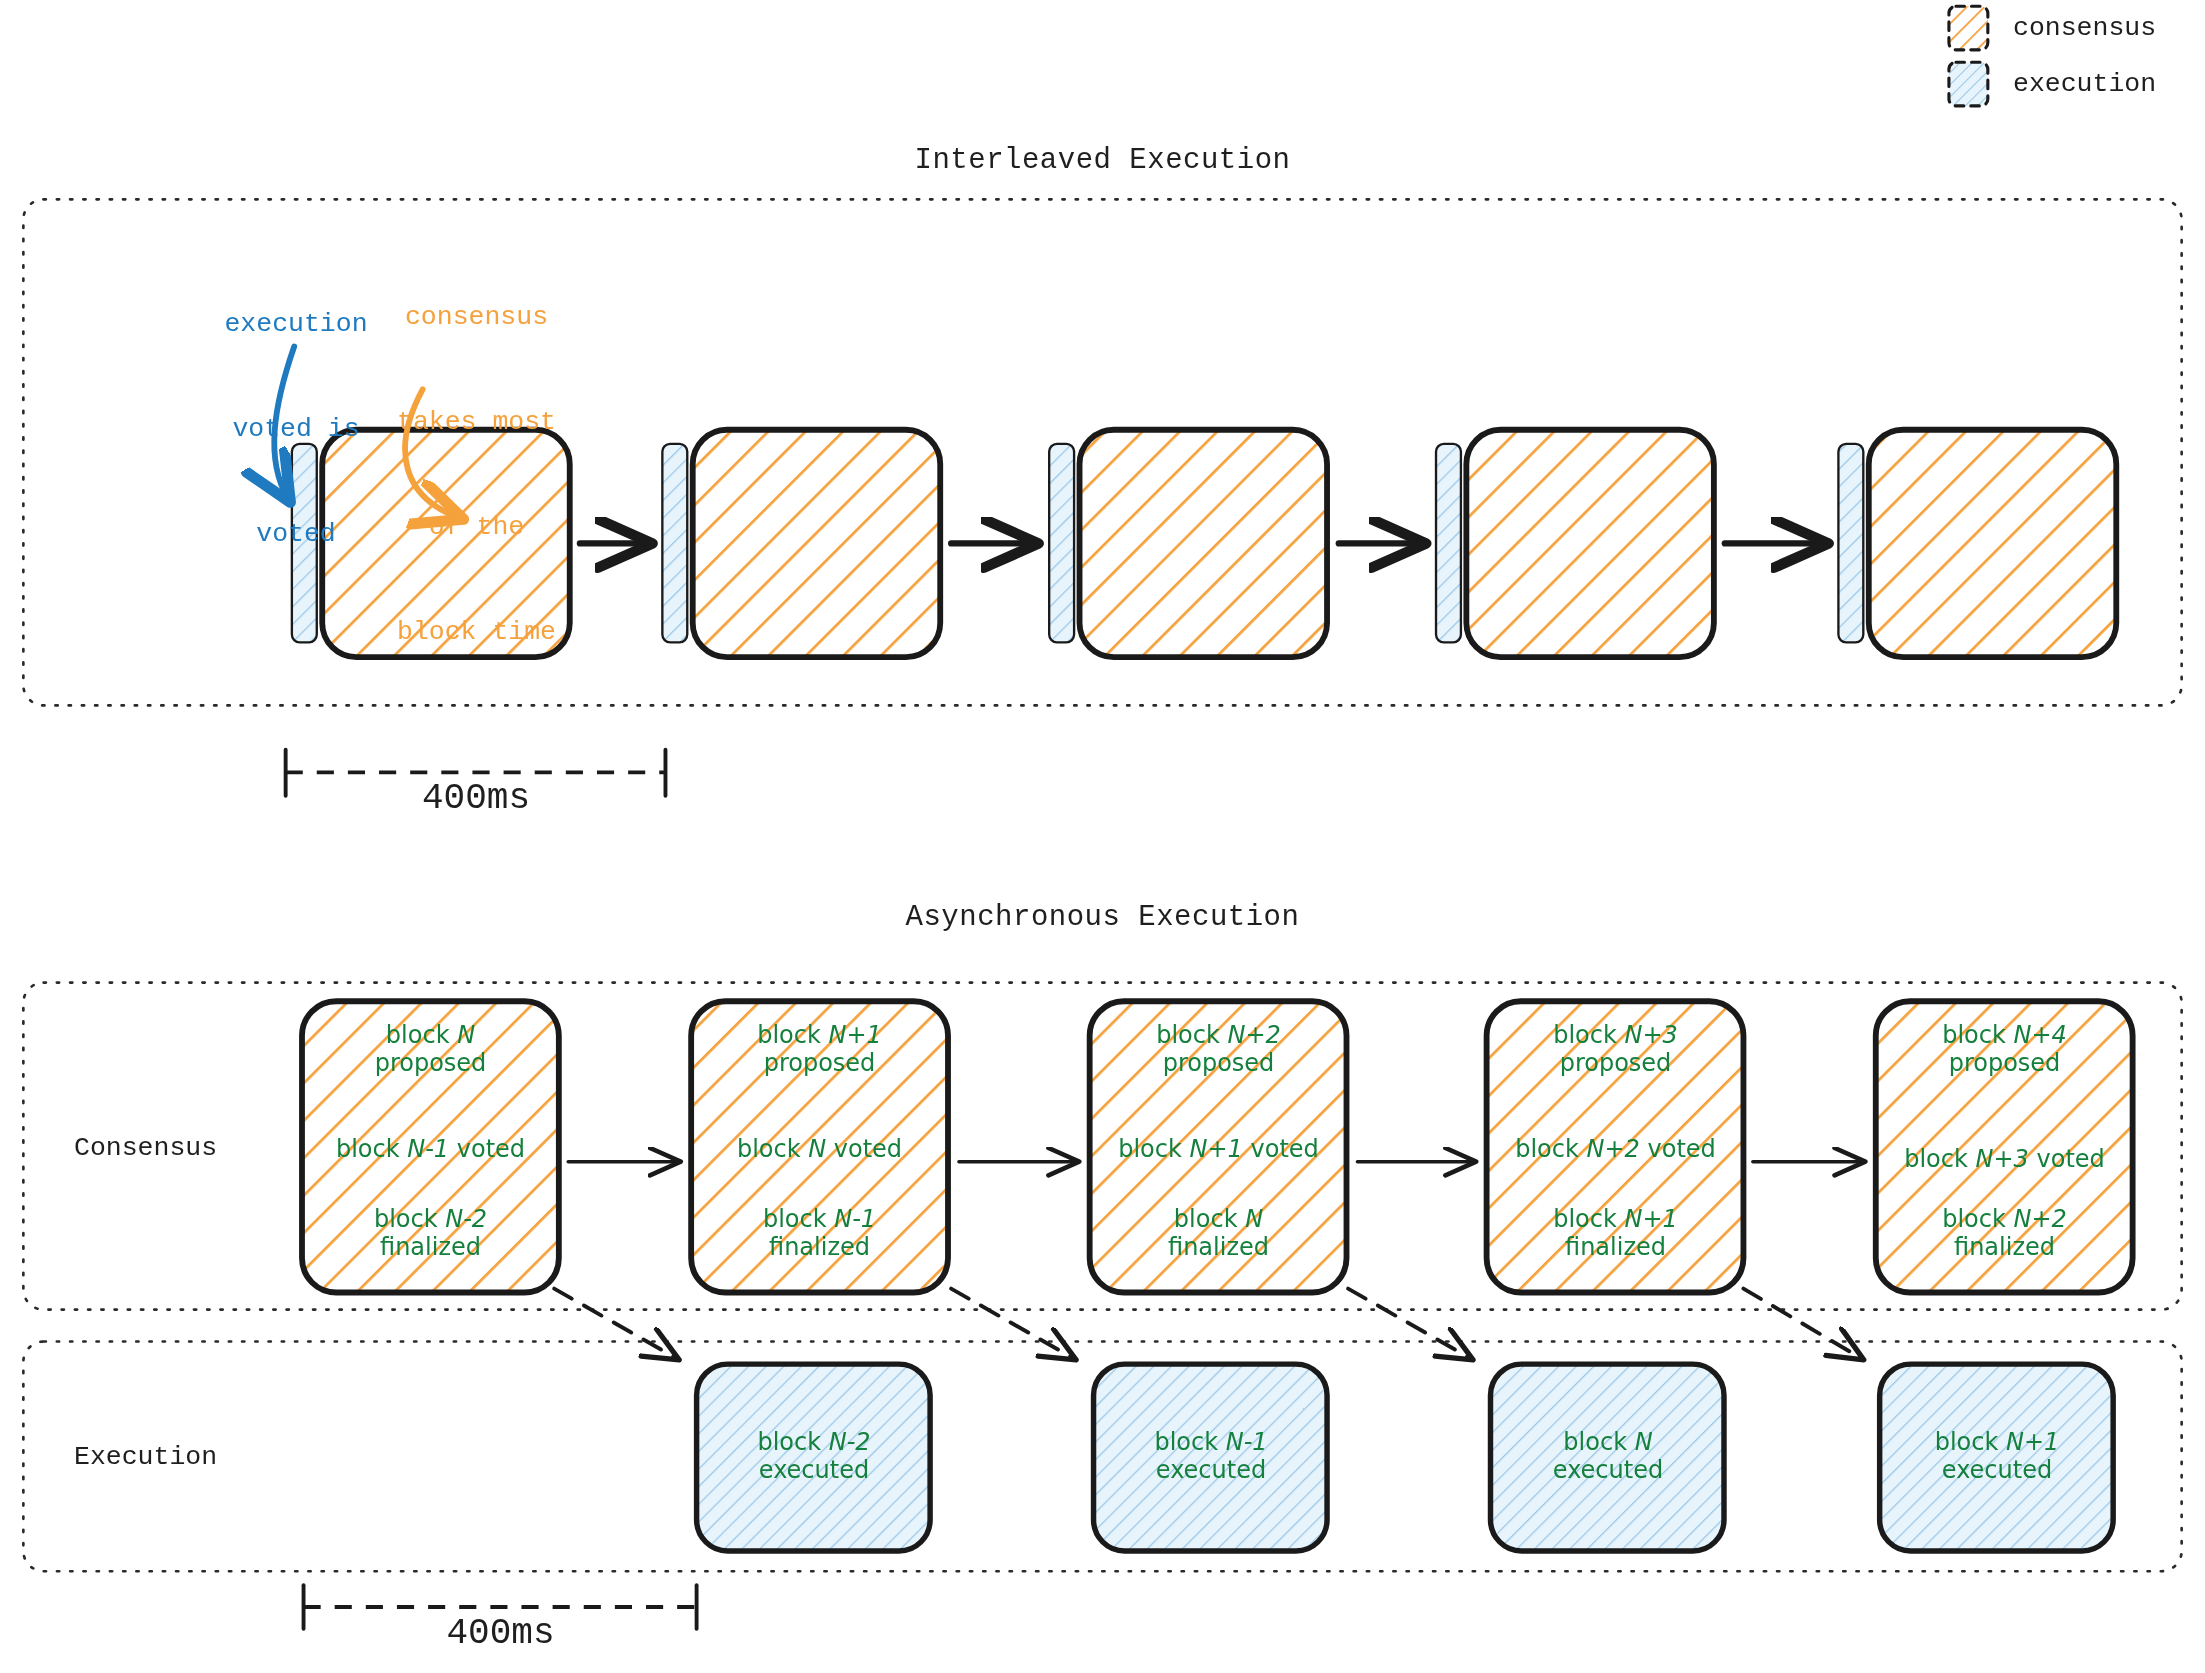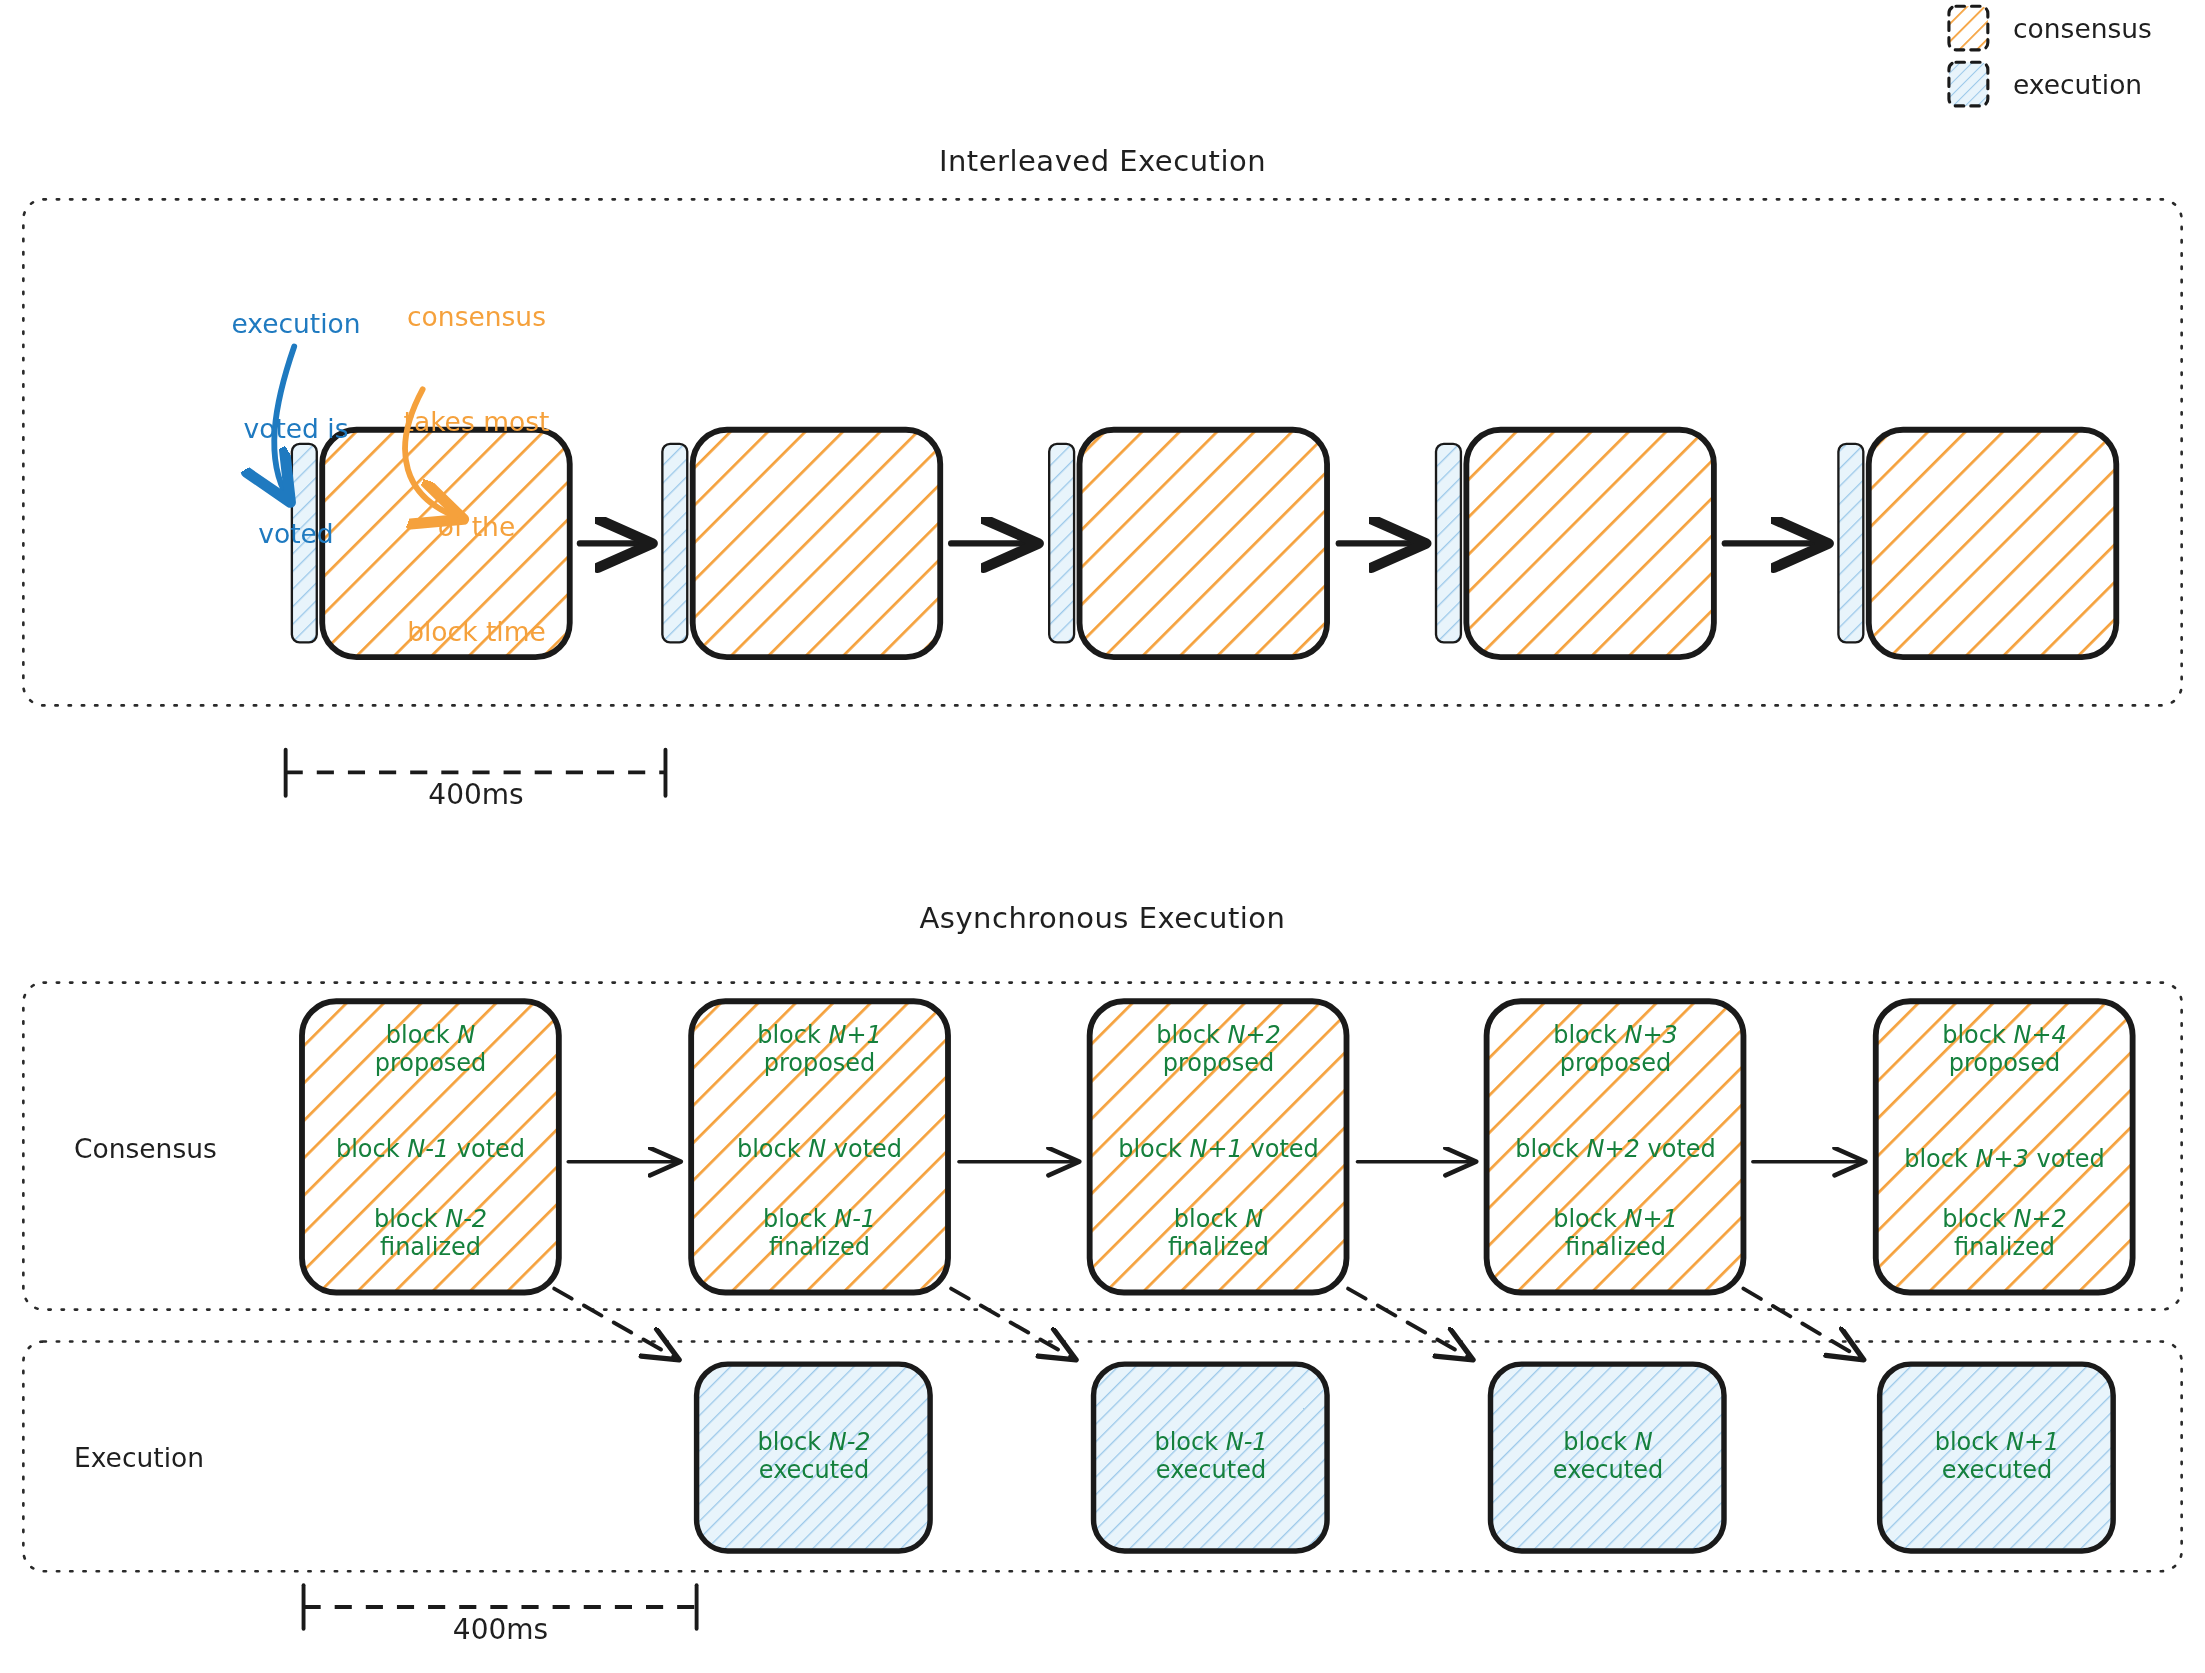--- a/index.html
+++ b/index.html
@@ -9,28 +9,28 @@
   body {
     width: 2205px; height: 1674px;
     position: relative;
     font-family: "DejaVu Sans", sans-serif;
     overflow: hidden;
   }
   .root { position: absolute; inset: 0; }
   svg.canvas { position: absolute; left: 0; top: 0; width: 2205px; height: 1674px; }
 
   
-  .t { position: absolute; color: #1f1f1f; white-space: pre; }
+  .t { position: absolute; color: #1f1f1f; white-space: pre; font-family: Liberation Mono, monospace; }
   .sect-title {
     font-size: 29px; letter-spacing: 0.5px;
     text-align: center; width: 100%; left: 0;
   }
   .legend-label { font-size: 26.5px; }
   .row-label { font-size: 26.5px; }
-  .dim-label { font-size: 28px; }
+  .dim-label { font-size: 36px; }
   .anno { font-size: 26.5px; line-height: 1.32; text-align: center; }
   .anno.blue { color: #1f7ac0; }
   .anno.orange { color: #f5a13c; }
   .blk-text {
     position: absolute; left: 0; width: 100%;
     text-align: center; font-size: 24px; color: #15803d;
     white-space: nowrap; line-height: 1.18;
   }
   .blk-text i { font-style: italic; }
 </style>

